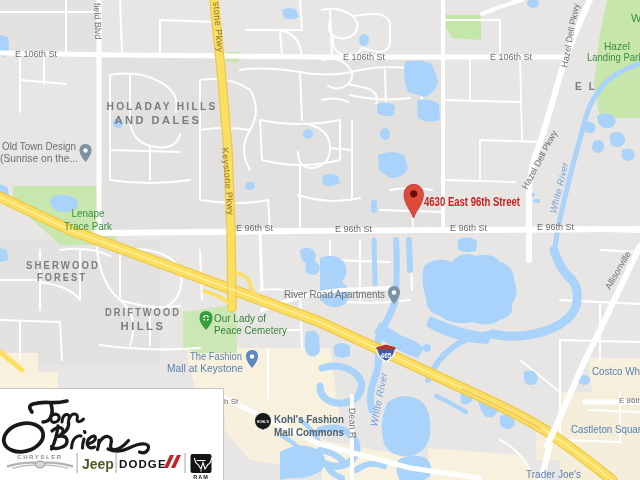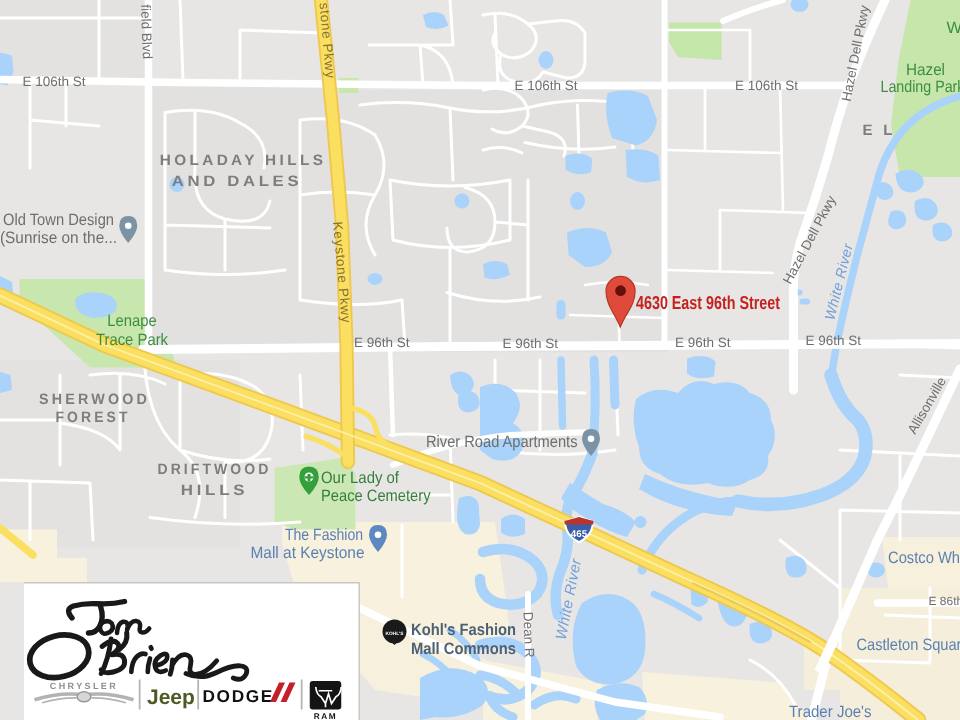--- a/index.html
+++ b/index.html
@@ -1,18 +1,18 @@
 <!DOCTYPE html>
 <html><head>
 <meta charset="utf-8">
 <style>
 html,body{margin:0;padding:0}
 #page{position:relative;width:640px;height:480px;overflow:hidden;background:#e7e6e4;font-family:"Liberation Sans",sans-serif}
 #map{position:absolute;left:0;top:0}
-#logobox{position:absolute;left:16px;top:388px;width:223px;height:92px;background:#ffffff;border-top:1px solid #c9c7c3;border-right:1px solid #c9c7c3}
+#logobox{position:absolute;left:0;top:388px;width:223px;height:92px;background:#ffffff;border-top:1px solid #c9c7c3;border-right:1px solid #c9c7c3}
 #map text{font-family:"Liberation Sans",sans-serif}
 </style>
 </head>
 <body>
 <div id="page">
 <svg id="map" width="640" height="480" viewBox="0 0 640 480">
 
 <rect x="0" y="0" width="640" height="480" fill="#e7e6e4"></rect>
 
 <rect x="0" y="0" width="100" height="55" fill="#e3e2e0"></rect>

